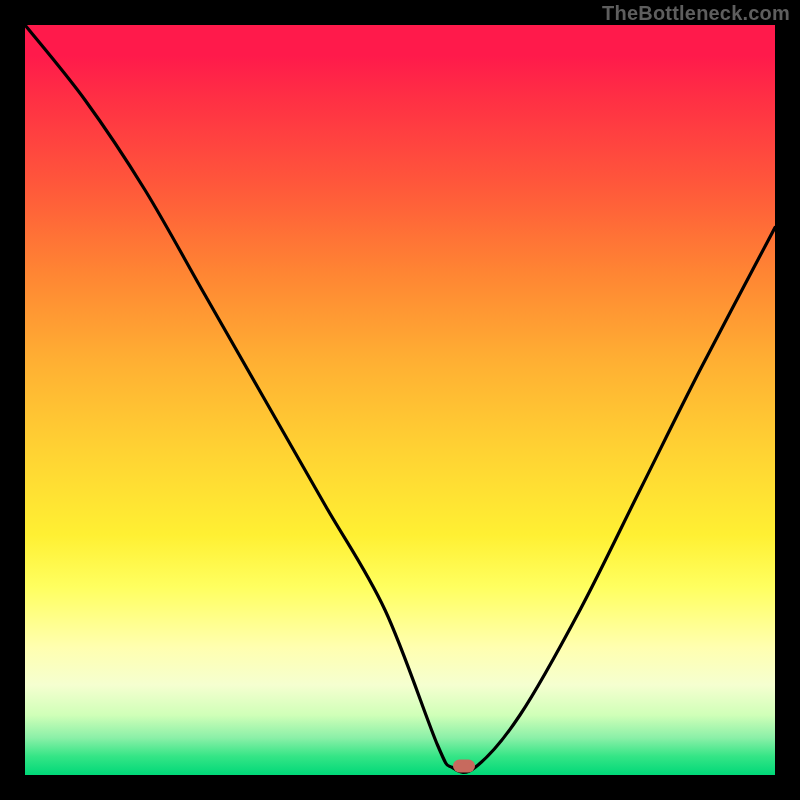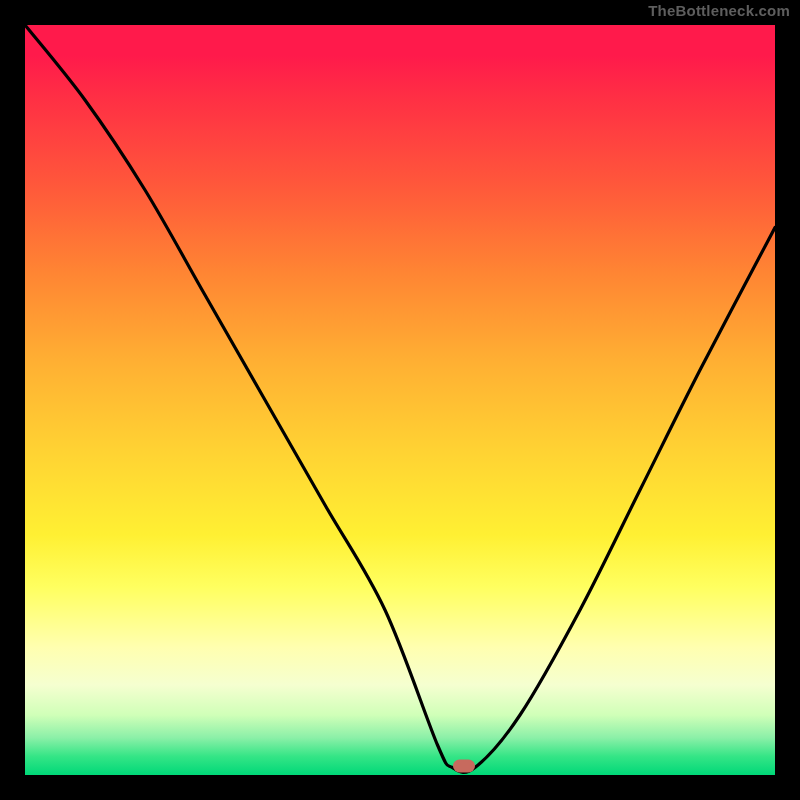--- a/index.html
+++ b/index.html
@@ -15,21 +15,21 @@
     position: relative;
     width: 800px;
     height: 800px;
     background: #000000;
   }
   .watermark {
     position: absolute;
     top: 2px;
     right: 10px;
     color: #5e5e5e;
-    font-size: 15px;
+    font-size: 20px;
     font-weight: 600;
     letter-spacing: 0.2px;
     z-index: 40;
   }
   .plot-area {
     position: absolute;
     left: 25px;
     top: 25px;
     width: 750px;
     height: 750px;

